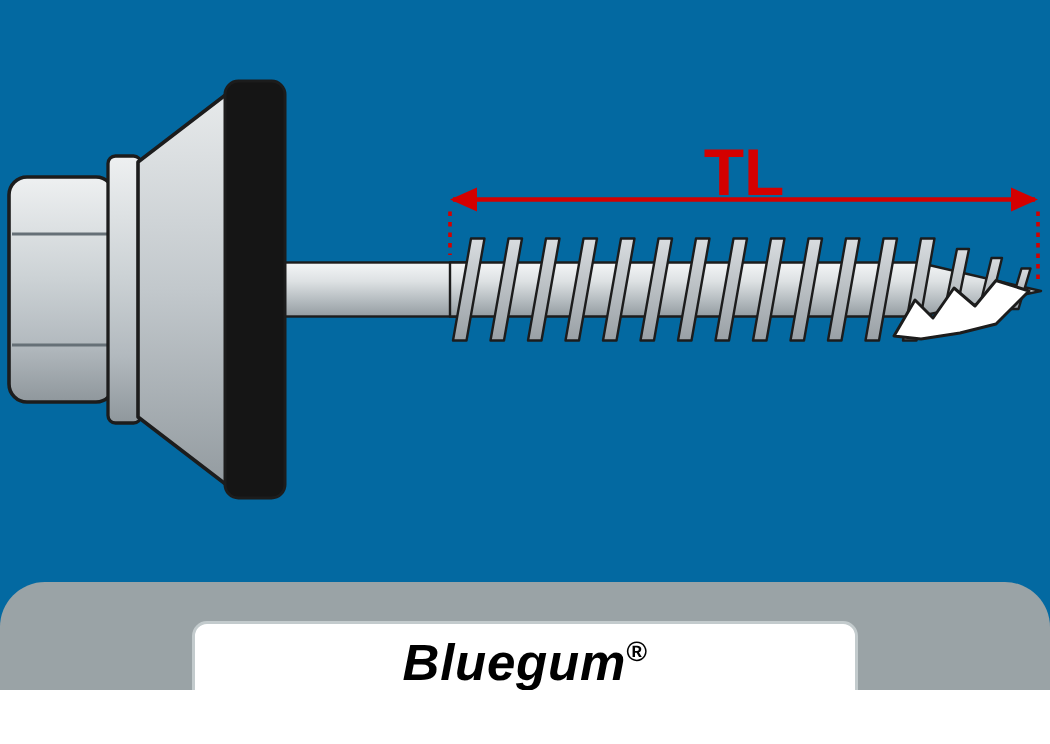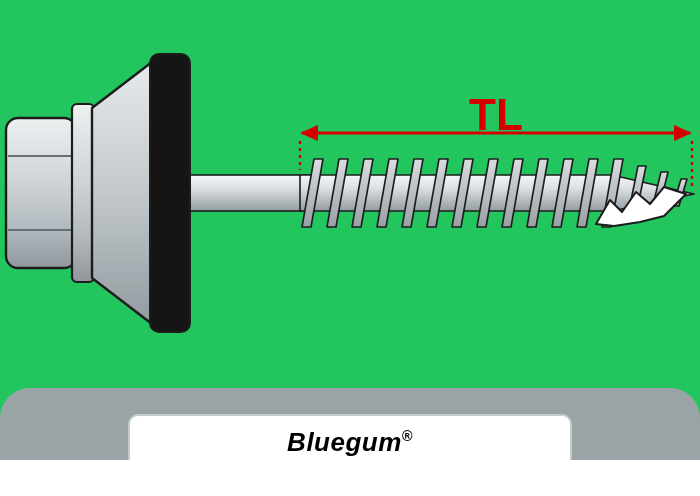--- a/index.html
+++ b/index.html
@@ -1,17 +1,17 @@
 <!DOCTYPE html>
 <html style="--dimension-red: #d40000; --banner-grey: #9aa3a6; --seal-black: #151515; --outline-black: #1c1c1c;"><head>
 <meta charset="utf-8">
 <style>
   html,body { margin:0; padding:0; background:#fff; }
   .stage {
-    position:relative; width:700px; height:460px; background:#22c55e;
+    position:relative; width:700px; height:460px; background:#0369a1;
     overflow:hidden; font-family:"Liberation Sans", sans-serif;
   }
   
   svg { display:block; }
   .ol   { stroke:var(--outline-black,#1c1c1c); }
   .seal { fill:var(--seal-black,#151515); }
   .notch{ fill:#ffffff; }
   .dim-stroke { stroke:var(--dimension-red,#d40000); }
   .dim-fill   { fill:var(--dimension-red,#d40000); }
   .dim-text {
@@ -24,21 +24,21 @@
     position:absolute; left:0; top:388px; width:700px; height:108px;
     background:var(--banner-grey,#9aa3a6); border-radius:30px;
     display:flex; align-items:center; justify-content:center;
   }
   .plate {
     width:440px; height:52px; background:#ffffff;
     border:2px solid #c3cbcd; border-radius:10px;
     display:flex; align-items:center; justify-content:center;
   }
   .plate-text {
-    font-size:26px; font-weight:bold; font-style:italic; color:#000;
+    font-size:34px; font-weight:bold; font-style:italic; color:#000;
     letter-spacing:0.5px; line-height:1;
   }
   .plate-text sup { font-size:0.55em; }
 </style>
 </head>
 <body>
 
 <div class="stage">
 
   <svg width="700" height="388" viewBox="0 0 700 388">

